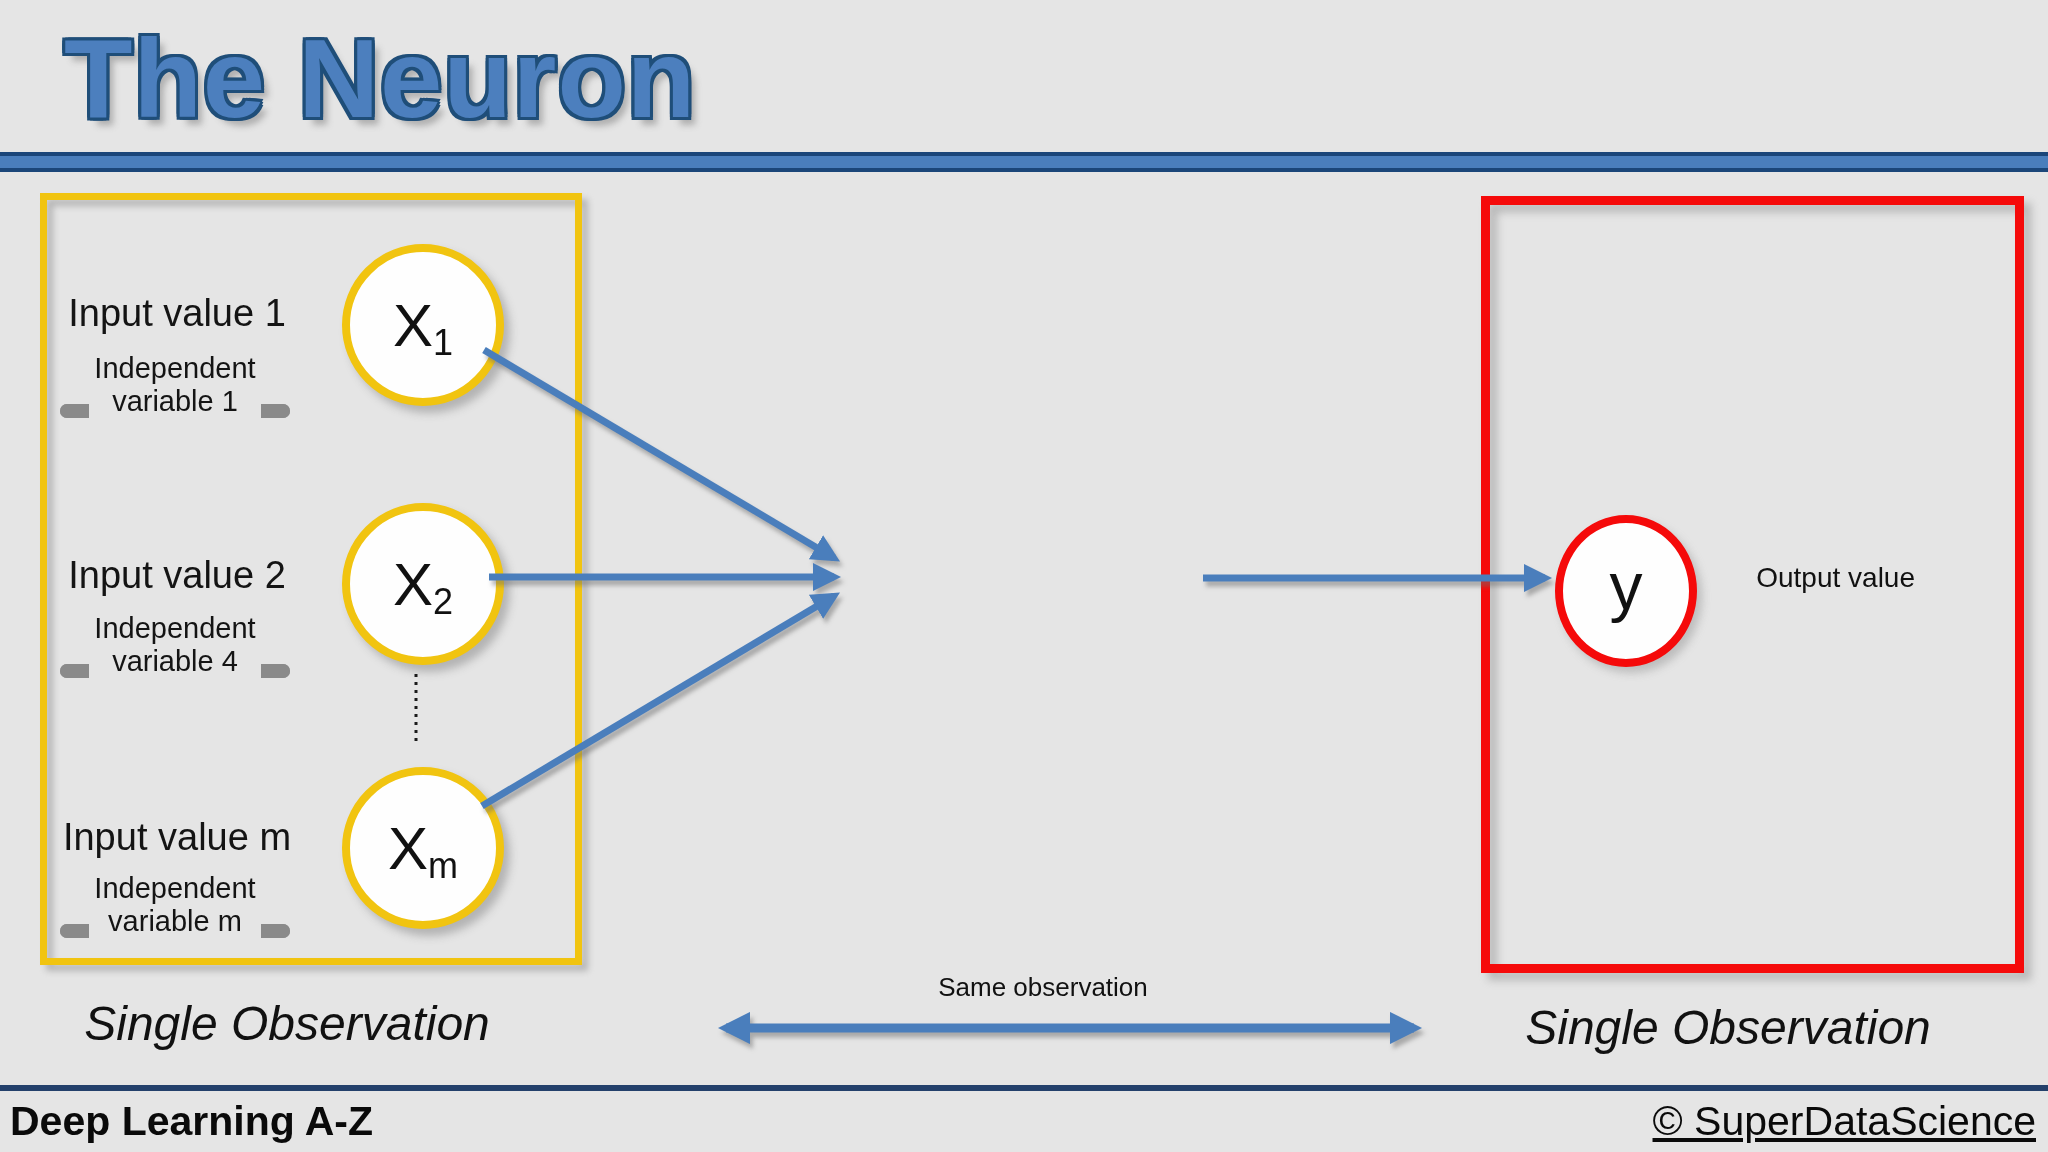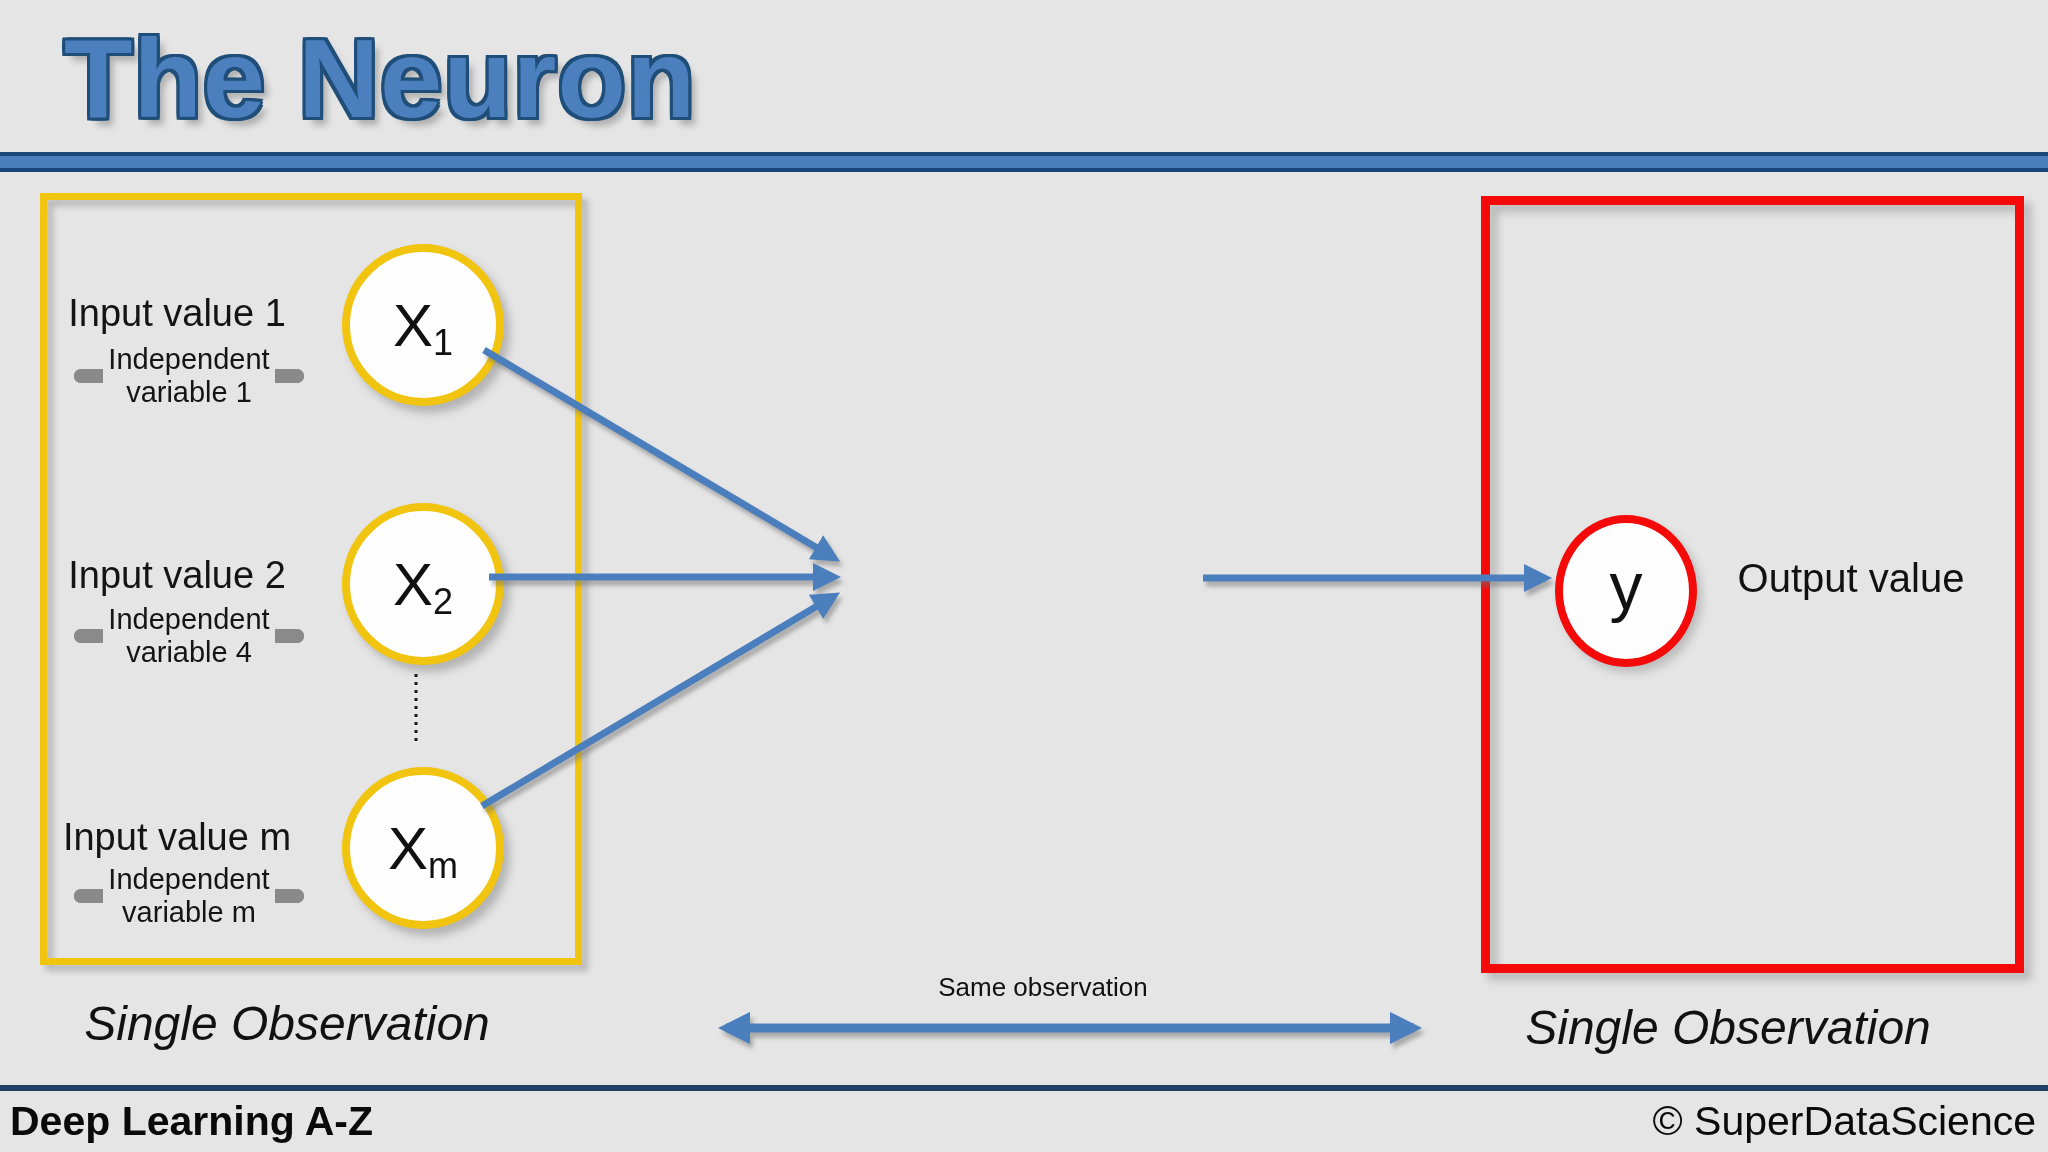--- a/index.html
+++ b/index.html
@@ -34,22 +34,22 @@
     left:1481px;top:196px;width:525px;height:759px;
     border:9px solid var(--c-output_red,#F50A0A);
     filter:drop-shadow(7px 7px 4px rgba(125,125,125,.45));
   }
   
   .row-label{
     position:absolute;left:52px;width:250px;text-align:center;
     font-size:38px;line-height:38px;color:#141414;white-space:nowrap;
   }
   .note{
-    position:absolute;left:74px;width:230px;height:84px;
-    display:flex;align-items:center;justify-content:space-between;
+    position:absolute;left:60px;width:230px;height:84px;
+    display:flex;align-items:flex-end;justify-content:space-between;
   }
   .bracket{width:22px;flex:0 0 22px;border:7px solid var(--c-bracket_gray,#8A8A8A);}
   .bracket.l{border-right:none;border-radius:16px 0 0 16px;}
   .bracket.r{border-left:none;border-radius:0 16px 16px 0;}
   .note-text{
     flex:1;display:flex;flex-direction:column;justify-content:center;text-align:center;
     font-size:29px;line-height:33px;color:#141414;white-space:nowrap;
   }
   
   .node{
@@ -79,34 +79,34 @@
   .caption{
     position:absolute;font-size:48px;color:#111;text-align:center;width:420px;white-space:nowrap;font-style:italic;
   }
   .caption.left{left:77px;top:996px;}
   .caption.right{left:1518px;top:1000px;}
   .same-obs{
     position:absolute;left:843px;top:972px;width:400px;text-align:center;
     font-size:26px;color:#111;white-space:nowrap;
   }
   .output-value{
-    position:absolute;left:1736px;top:558px;width:230px;height:40px;line-height:40px;
-    text-align:center;font-size:40px;color:#111;white-space:nowrap;
+    position:absolute;left:1685px;top:558px;width:230px;height:40px;line-height:40px;
+    text-align:right;font-size:28px;color:#111;white-space:nowrap;
   }
   
   svg.arrows{position:absolute;left:0;top:0;width:2048px;height:1152px;pointer-events:none;}
   .arrowset{filter:drop-shadow(3px 5px 2px rgba(110,110,110,.5));}
   .arrowset line{stroke:var(--c-accent_blue,#4A7EBC);stroke-width:7;}
   .arrowset line.thick{stroke-width:9;}
   .dots{stroke:#1a1a1a;stroke-width:3;stroke-dasharray:3 5;}
   
   .footer-rule{position:absolute;left:0;top:1085px;width:2048px;height:6px;background:var(--c-rule_navy,#23406B);}
   .footer-text{position:absolute;top:1098px;font-size:41px;color:#0a0a0a;white-space:nowrap;}
   .footer-text.l{left:10px;font-weight:bold;}
-  .footer-text.r{right:12px;text-align:left;}
+  .footer-text.r{right:12px;text-align:left;text-decoration:underline;}
 </style>
 </head>
 <body>
 
 <div id="slide">
 
   <div class="title">The Neuron</div>
   <div class="title-rule"></div>
 
   <div class="frame yellow"></div>

